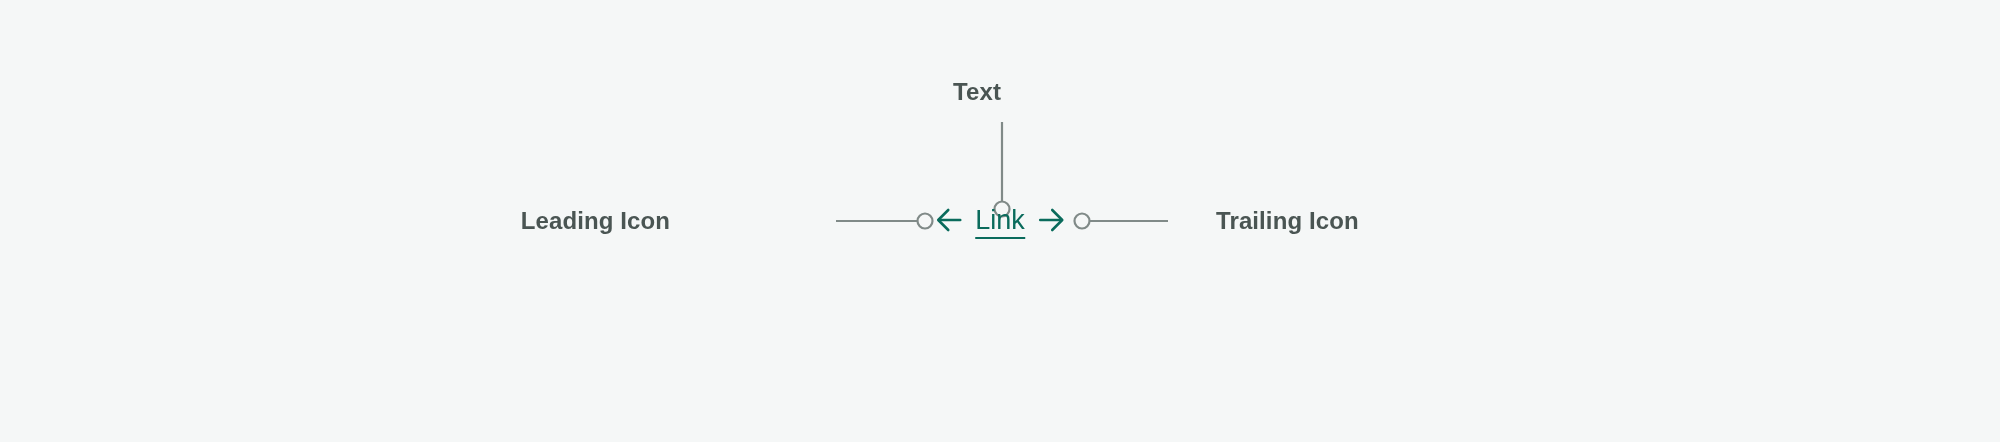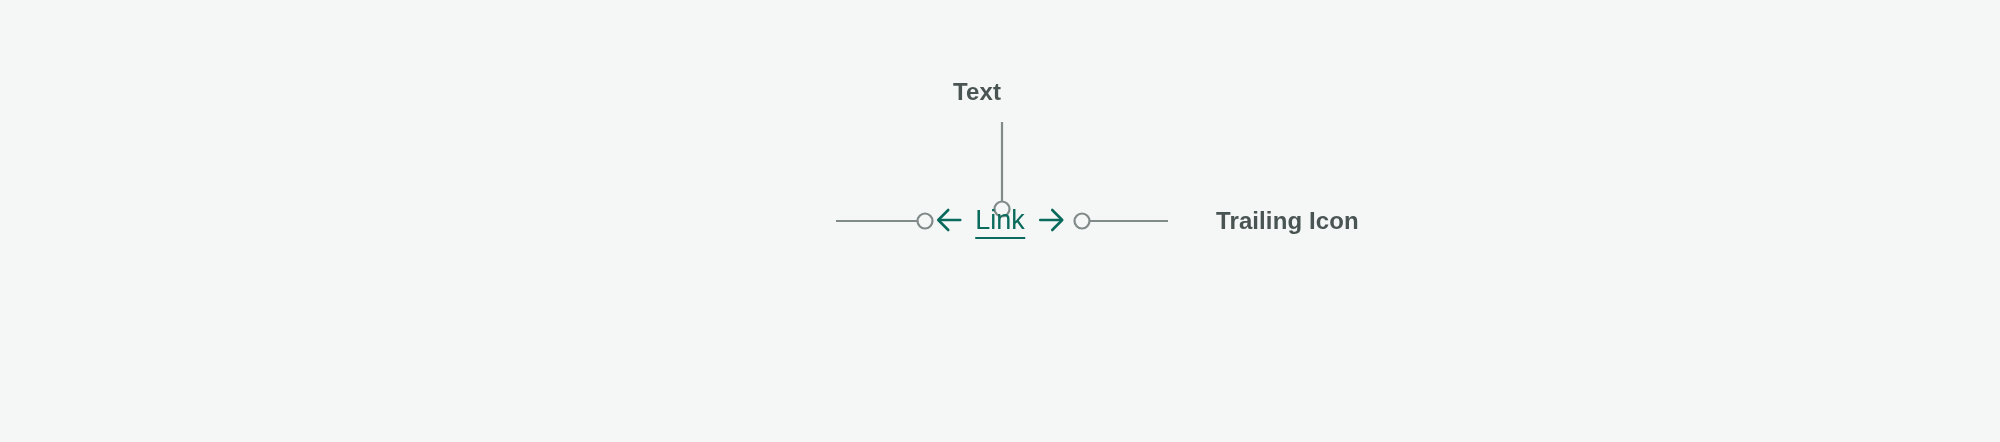--- a/index.html
+++ b/index.html
@@ -113,20 +113,21 @@
 
     <line x1="836" y1="221" x2="918" y2="221" stroke="#808a88" stroke-width="2.2"></line>
     <circle cx="925" cy="221" r="7.5" fill="#f5f7f7" stroke="#808a88" stroke-width="2.2"></circle>
 
     <circle cx="1082" cy="221" r="7.5" fill="#f5f7f7" stroke="#808a88" stroke-width="2.2"></circle>
     <line x1="1089" y1="221" x2="1168" y2="221" stroke="#808a88" stroke-width="2.2"></line>
   </svg>
 
   <div class="anno-label" id="label-text">Text</div>
 
+  <div class="anno-label" id="label-leading-icon">Leading Icon</div>
 
   <div class="anno-label" id="label-trailing-icon">Trailing Icon</div>
 
   <div id="link-component">
 
     <svg class="link-arrow-icon" width="34" height="34" viewBox="0 0 34 34" xmlns="http://www.w3.org/2000/svg">
       <g fill="none" stroke="#0a6b5c" stroke-width="2.6" stroke-linecap="round" stroke-linejoin="round">
         <line x1="28" y1="17" x2="7" y2="17"></line>
         <polyline points="16,7 6,17 16,27"></polyline>
       </g>

